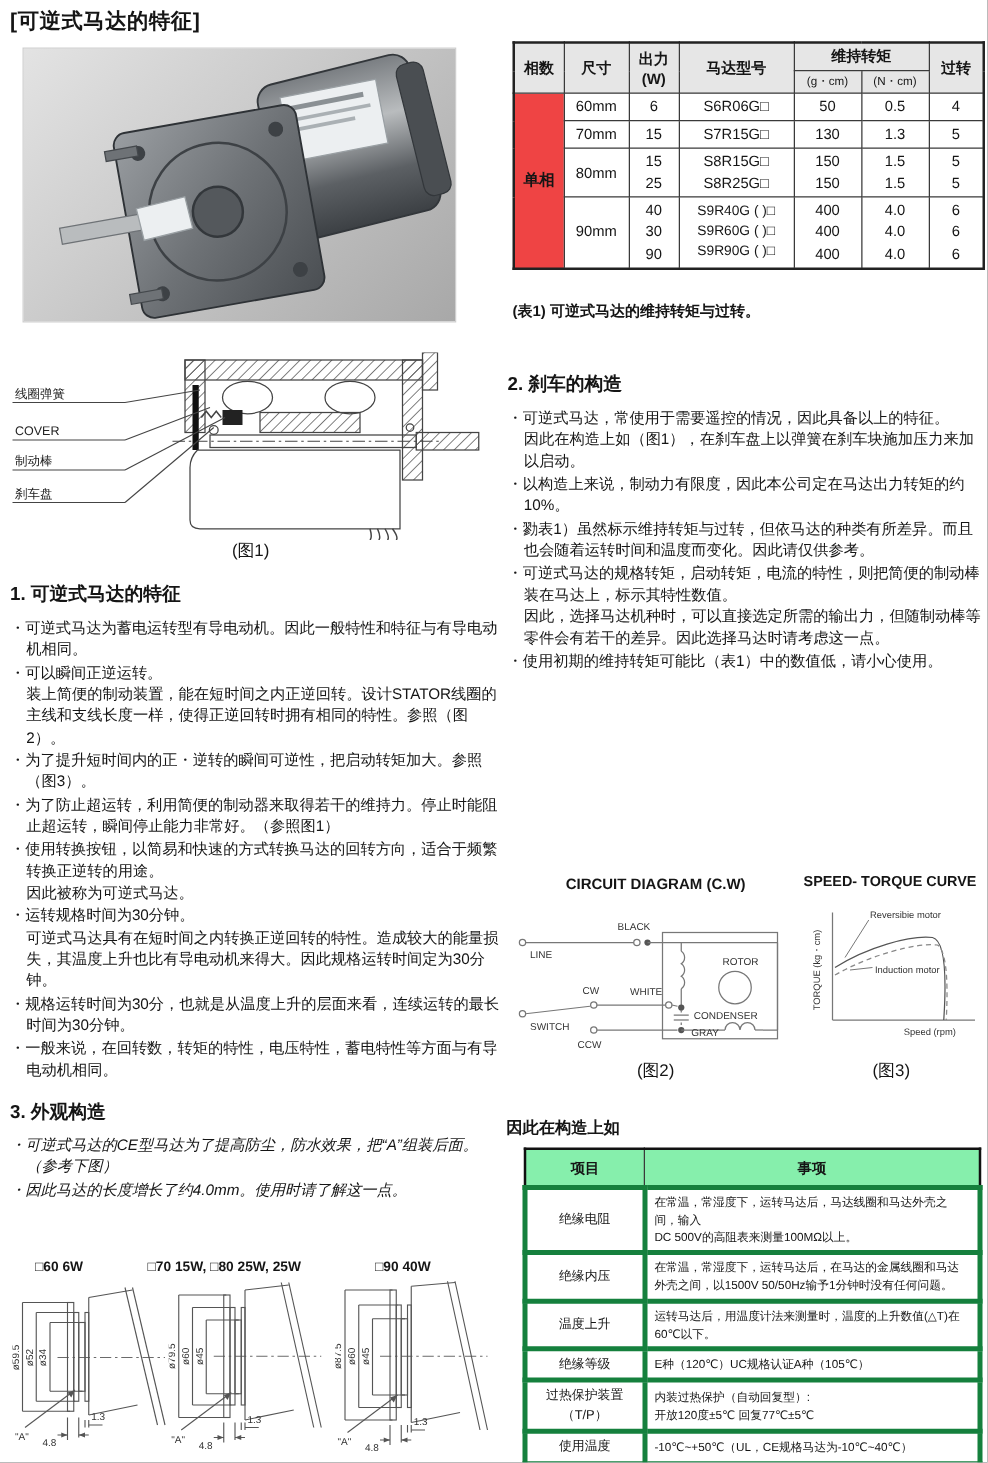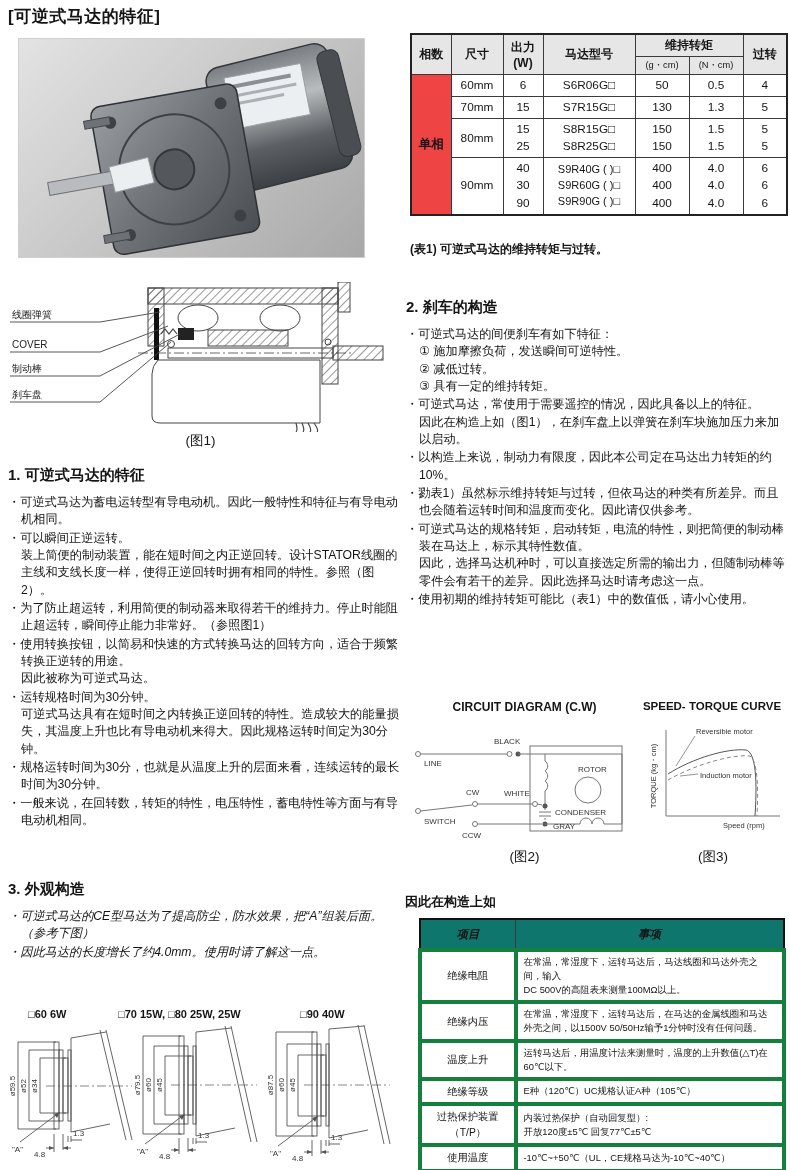--- a/index.html
+++ b/index.html
@@ -16,21 +16,21 @@
   .t1{border-collapse:collapse;table-layout:fixed;width:376px;font-size:11.5px;text-align:center;border:2px solid #222;}
   .t1 th,.t1 td{border:1px solid #3a3a3a;padding:2px 1px;}
   .t1 thead th{background:#e6e6e6;font-weight:bold;font-size:12px;}
   .t1 .sub{font-size:9.3px;font-weight:normal;}
   .t1 td.phase{background:#ef4444;font-weight:bold;font-size:12.5px;}
   .t1 td{font-size:11.8px;line-height:1.45;}
   .t-cap{font-size:12px;font-weight:bold;}
   
   .spec-title{font-size:13px;font-weight:bold;}
   .spec{border-collapse:collapse;table-layout:fixed;width:368px;border:2px solid #111;font-size:9.4px;text-align:left;}
-  .spec th{background:#0f766e;border:1px solid #3a3a3a;font-size:11.5px;height:26px;text-align:center;font-style:italic;}
+  .spec th{background:#86efac;border:1px solid #3a3a3a;font-size:11.5px;height:26px;text-align:center;}
   .spec td{border:4px solid #15803d;padding:3px 6px;white-space:pre-line;line-height:1.5;}
   .spec td.item{width:92px;text-align:center;font-size:10.3px;padding:3px 2px;}
   .fig-title{font-size:12px;font-weight:bold;text-align:center;}
   .fig-cap{font-size:13.5px;text-align:center;}
   svg{display:block;}
   svg text{font-family:"Liberation Sans","DejaVu Sans",sans-serif;}
 </style>
 </head>
 <body>
 
@@ -120,20 +120,21 @@
       </g>
     </svg>
   </div>
   <div class="abs fig-cap" style="left:8px;top:432px;width:385px;">(图1)</div>
 
   <div class="abs sec-head" style="left:8px;top:466px;">1. 可逆式马达的特征</div>
   <div class="abs body-text" style="left:8px;top:494px;width:392px;">
     <div class="bullet">・可逆式马达为蓄电运转型有导电动机。因此一般特性和特征与有导电动机相同。</div>
     <div class="bullet">・可以瞬间正逆运转。
 装上简便的制动装置，能在短时间之内正逆回转。设计STATOR线圈的主线和支线长度一样，使得正逆回转时拥有相同的特性。参照（图2）。</div>
+    <div class="bullet">・为了提升短时间内的正・逆转的瞬间可逆性，把启动转矩加大。参照（图3）。</div>
     <div class="bullet">・为了防止超运转，利用简便的制动器来取得若干的维持力。停止时能阻止超运转，瞬间停止能力非常好。（参照图1）</div>
     <div class="bullet">・使用转换按钮，以简易和快速的方式转换马达的回转方向，适合于频繁转换正逆转的用途。
 因此被称为可逆式马达。</div>
     <div class="bullet">・运转规格时间为30分钟。
 可逆式马达具有在短时间之内转换正逆回转的特性。造成较大的能量损失，其温度上升也比有导电动机来得大。因此规格运转时间定为30分钟。</div>
     <div class="bullet">・规格运转时间为30分，也就是从温度上升的层面来看，连续运转的最长时间为30分钟。</div>
     <div class="bullet">・一般来说，在回转数，转矩的特性，电压特性，蓄电特性等方面与有导电动机相同。</div>
   </div>
 
   <div class="abs sec-head" style="left:8px;top:880px;">3. 外观构造</div>
@@ -354,24 +355,20 @@
 6
 6</td>
         </tr>
       </tbody>
     </table>
   </div>
   <div class="abs t-cap" style="left:410px;top:241px;">(表1) 可逆式马达的维持转矩与过转。</div>
 
   <div class="abs sec-head" style="left:406px;top:298px;">2. 刹车的构造</div>
   <div class="abs body-text" style="left:406px;top:326px;width:382px;">
-    <div class="bullet">・可逆式马达的间便刹车有如下特征：
-① 施加摩擦负荷，发送瞬间可逆特性。
-② 减低过转。
-③ 具有一定的维持转矩。</div>
     <div class="bullet">・可逆式马达，常使用于需要遥控的情况，因此具备以上的特征。
 因此在构造上如（图1），在刹车盘上以弹簧在刹车块施加压力来加以启动。</div>
     <div class="bullet">・以构造上来说，制动力有限度，因此本公司定在马达出力转矩的约10%。</div>
     <div class="bullet">・勠表1）虽然标示维持转矩与过转，但依马达的种类有所差异。而且也会随着运转时间和温度而变化。因此请仅供参考。</div>
     <div class="bullet">・可逆式马达的规格转矩，启动转矩，电流的特性，则把简便的制动棒装在马达上，标示其特性数值。
 因此，选择马达机种时，可以直接选定所需的输出力，但随制动棒等零件会有若干的差异。因此选择马达时请考虑这一点。</div>
     <div class="bullet">・使用初期的维持转矩可能比（表1）中的数值低，请小心使用。</div>
   </div>
 
   <div class="abs fig-title" style="left:412px;top:700px;width:225px;">CIRCUIT DIAGRAM (C.W)</div>

